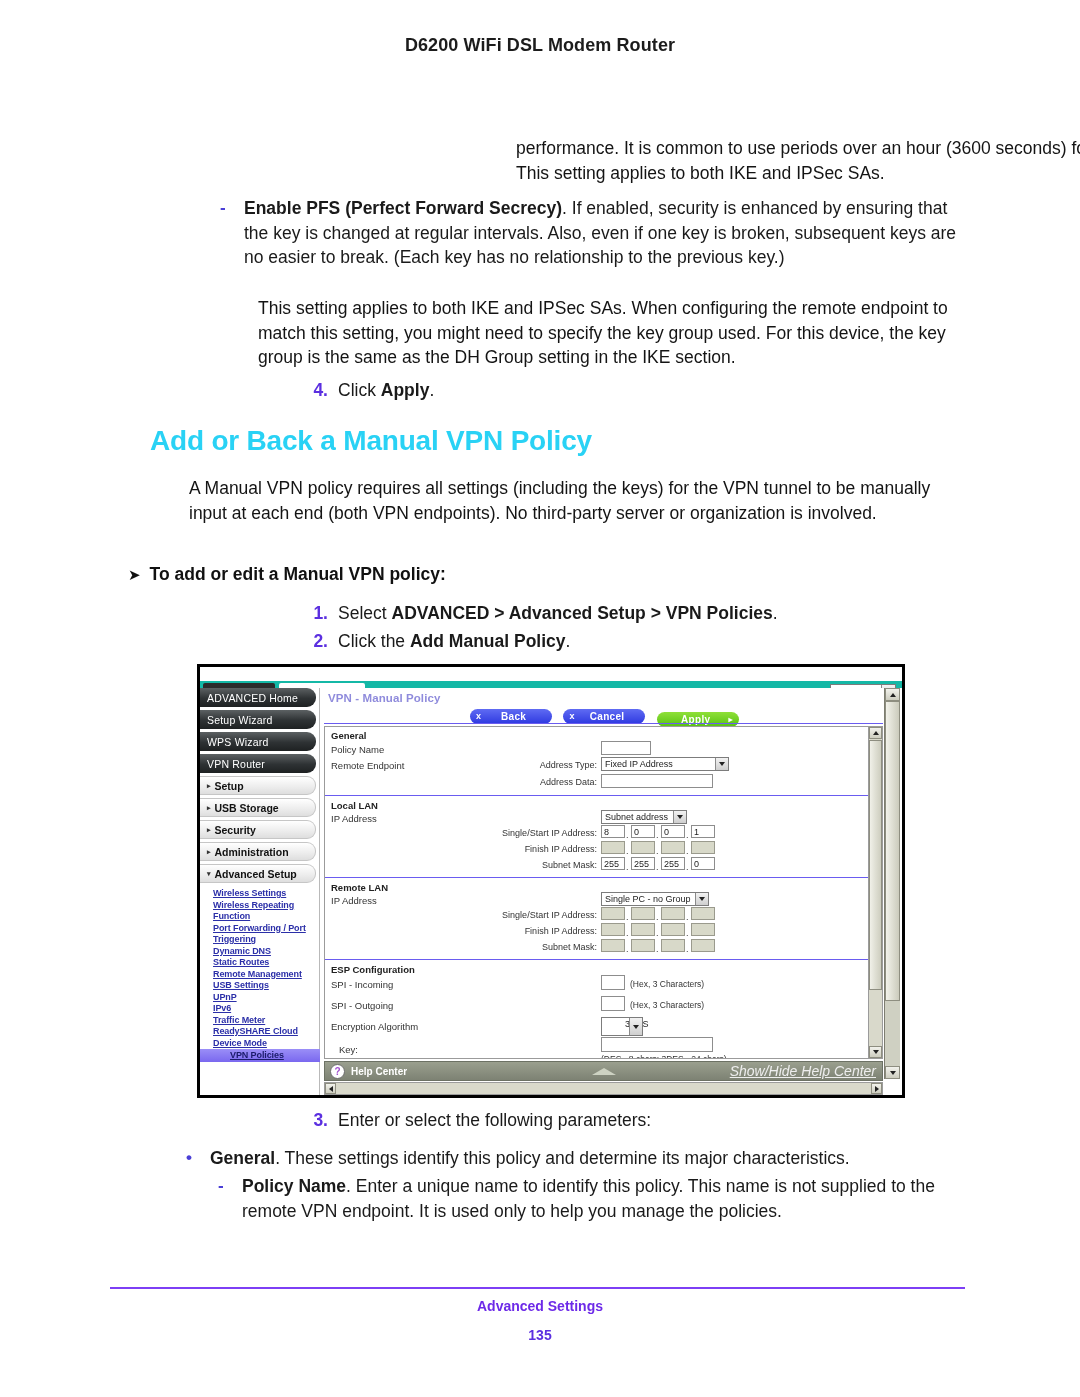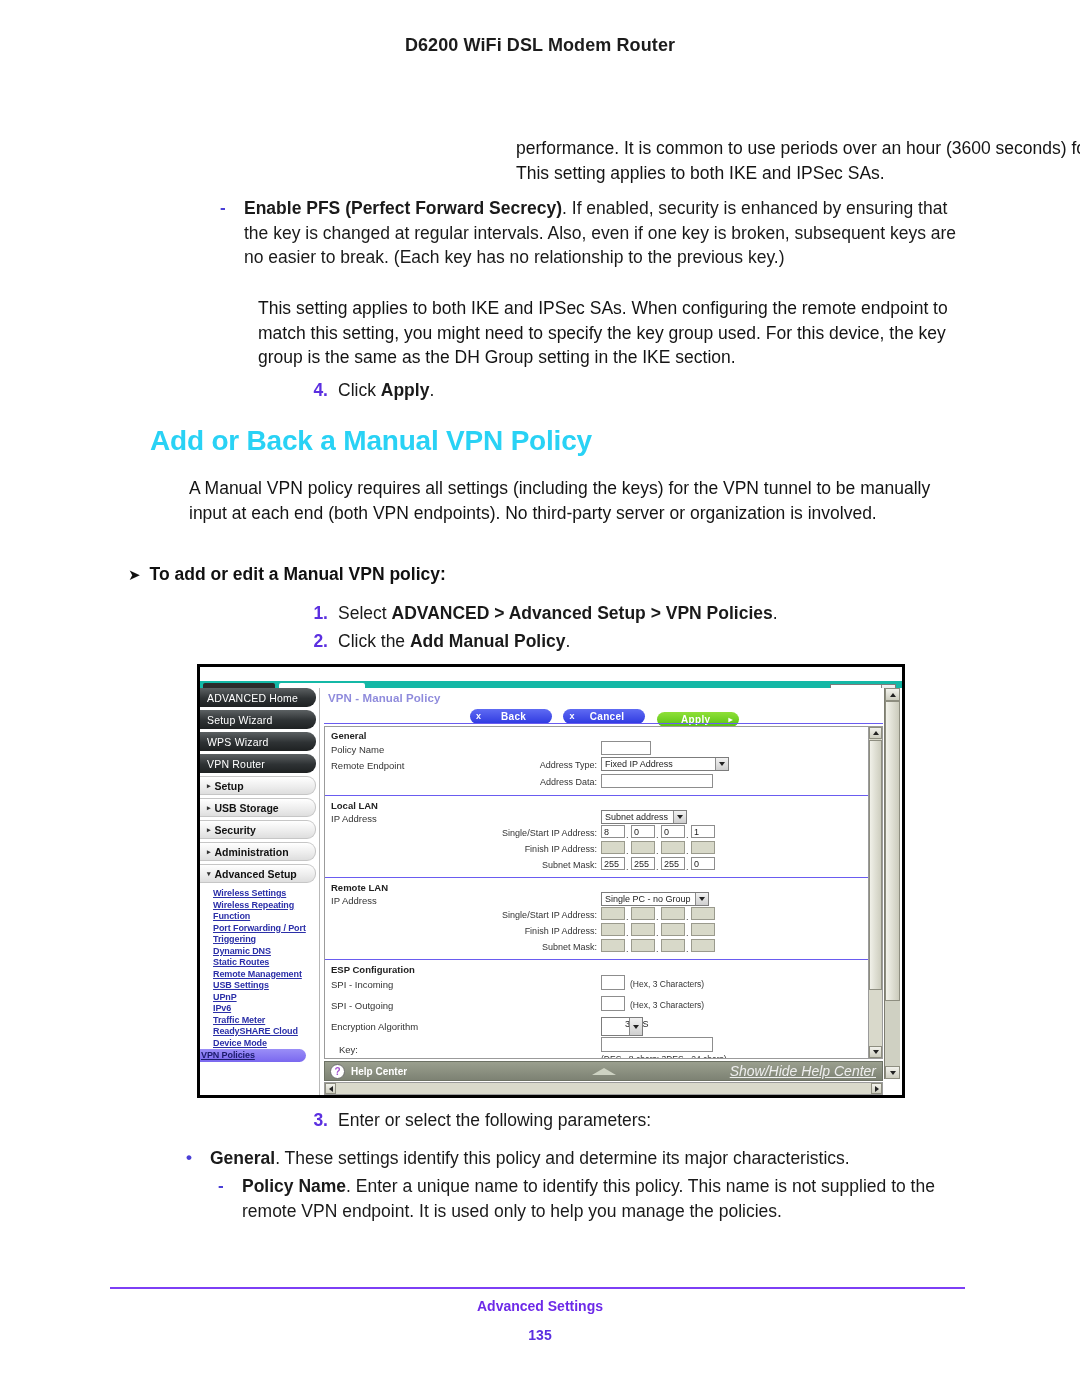--- a/index.html
+++ b/index.html
@@ -132,21 +132,21 @@
   .sublinks{padding:2px 0 0 13px;}
   .sublink{
     font-size:9px;color:#2b2fa8;text-decoration:underline;
     line-height:11.5px;display:block;font-weight:bold;
     letter-spacing:-.1px;
   }
   .sublink.sel{
     background:linear-gradient(#9a8ef7,#7a68ef);
     color:#1b1b6b;
     border-radius:0 8px 8px 0;
-    margin-left:-13px;padding-left:1px;
+    margin-left:-13px;padding-left:30px;
     width:105px;height:13px;line-height:13px;
     position:relative;
   }
 
   
   .mainpane{
     position:absolute;left:120px;top:21px;right:0;bottom:0;
     background:#fff;
   }
   .pane-title{

